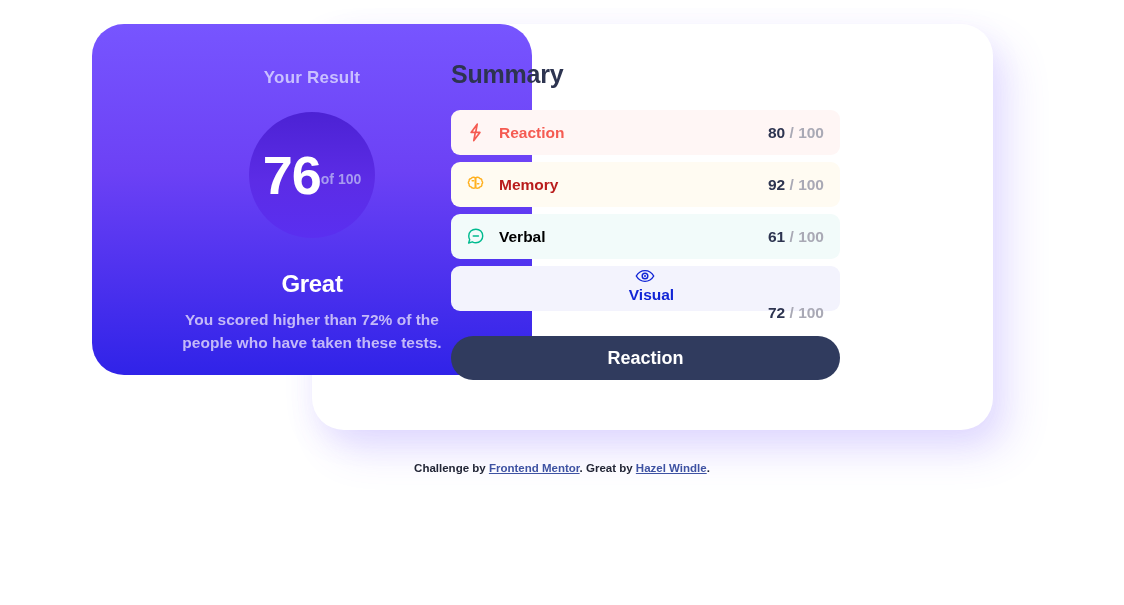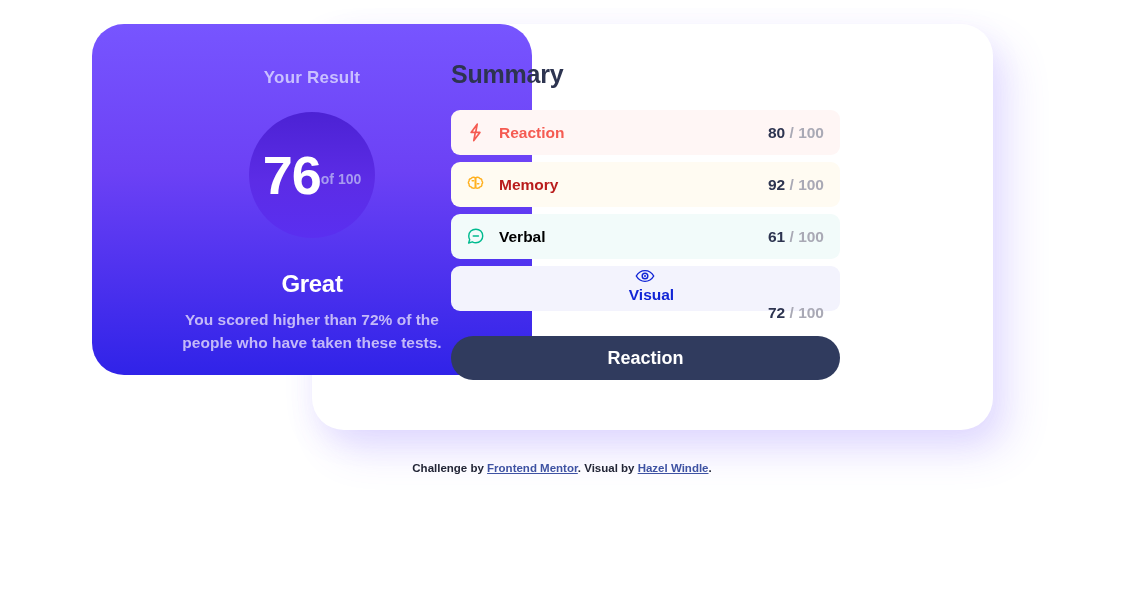--- a/index.html
+++ b/index.html
@@ -286,16 +286,16 @@
         </div>
 
       </div>
 
       <button class="continue-btn">Reaction</button>
     </div>
 
   </div>
 
   <div class="attribution">
-    <span>Challenge by </span><a href="#">Frontend Mentor</a><span>. Visual by </span><a href="#">Hazel Windle</a><span>.</span>
+    <span>Challenge by </span><a href="#">Frontend Mentor</a><span>. Great by </span><a href="#">Hazel Windle</a><span>.</span>
   </div>
 
 </div>
 
 </body></html>

